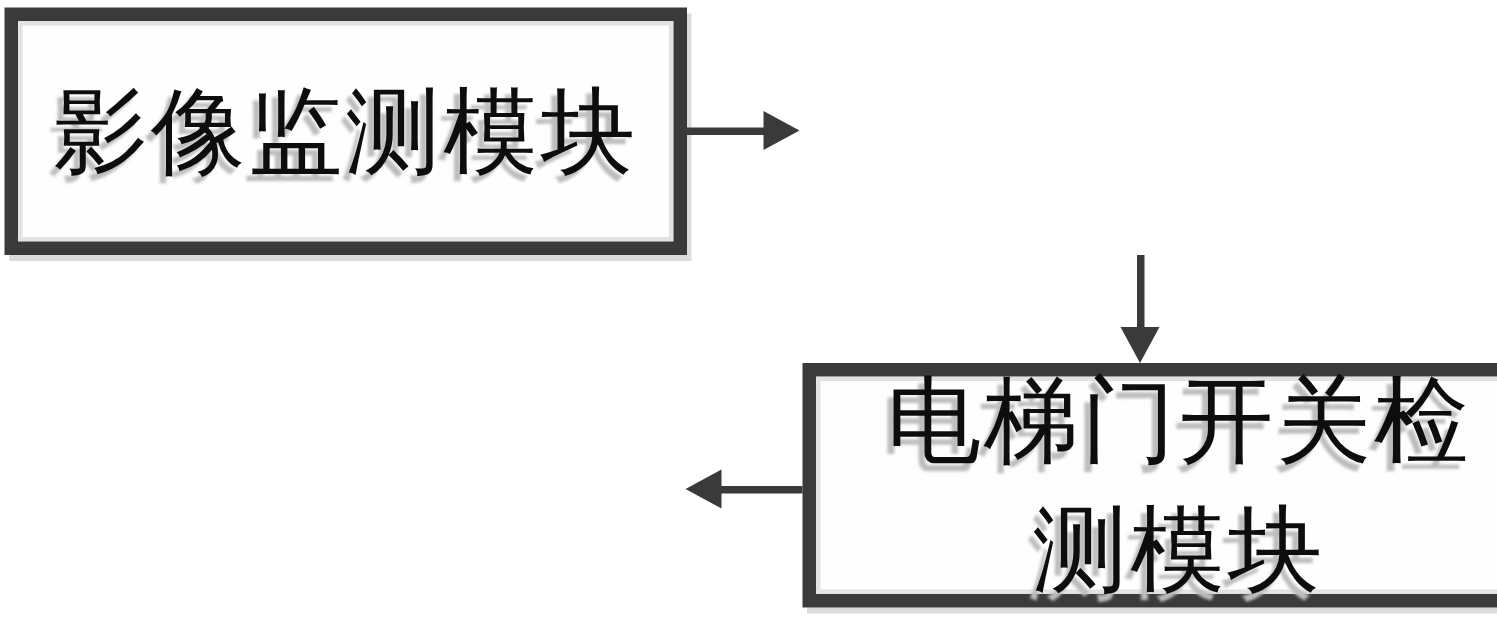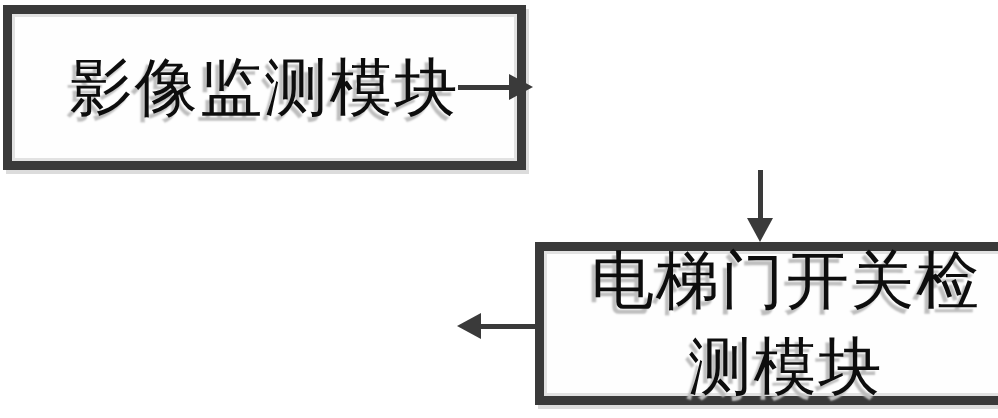--- a/index.html
+++ b/index.html
@@ -31,21 +31,21 @@
     text-align: center;
   }
   .label {
     color: var(--text);
     font-size: 63px;
     letter-spacing: 2px;
     line-height: 86px;
     white-space: pre-line;
     text-shadow: -4px 5px 2px var(--shadow);
   }
-  .box-image-monitoring   { left: 3px;   top: 5px;   width: 523px; height: 165px; text-align: right; }
+  .box-image-monitoring   { left: 3px;   top: 5px;   width: 455px; height: 165px; text-align: right; }
   .box-position-detection { left: 533px; top: 4px;   width: 455px; height: 166px; }
   .box-door-detection     { left: 535px; top: 242px; width: 502px; height: 163px; }
   .box-info-sharing       { left: 3px;   top: 241px; width: 454px; height: 165px; }
 
   .edge-line { position: absolute; background: var(--arrow); }
   .line-1 { left: 458px; top: 85px;  width: 55px; height: 5px; }
   .line-2 { left: 758px; top: 170px; width: 5px;  height: 52px; }
   .line-3 { left: 478px; top: 324px; width: 57px; height: 5px; }
 
   .edge-head { position: absolute; width: 0; height: 0; }

